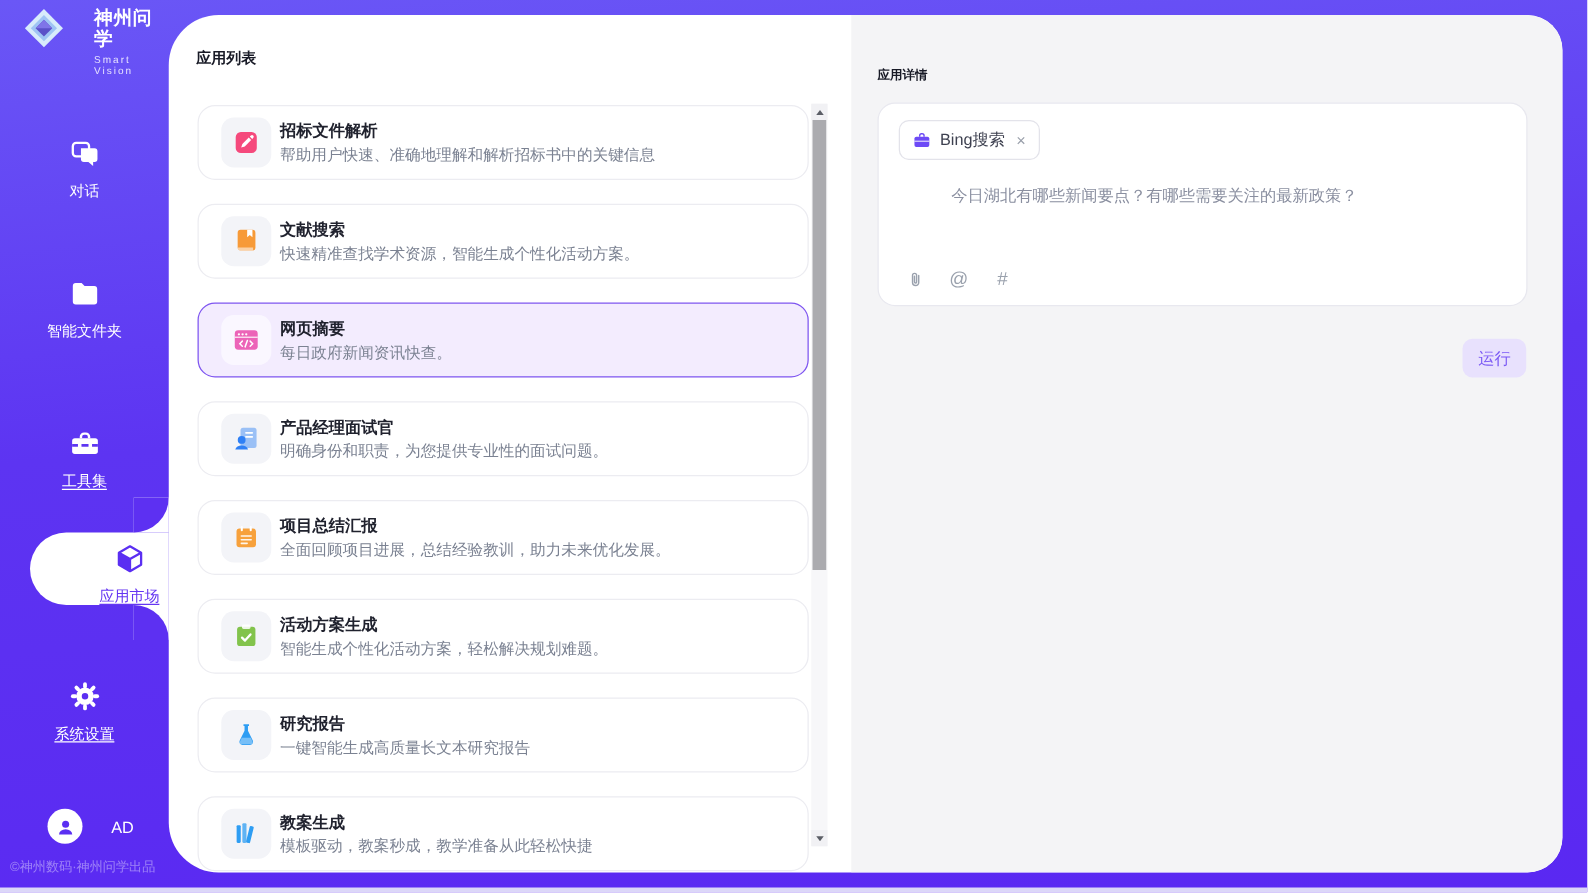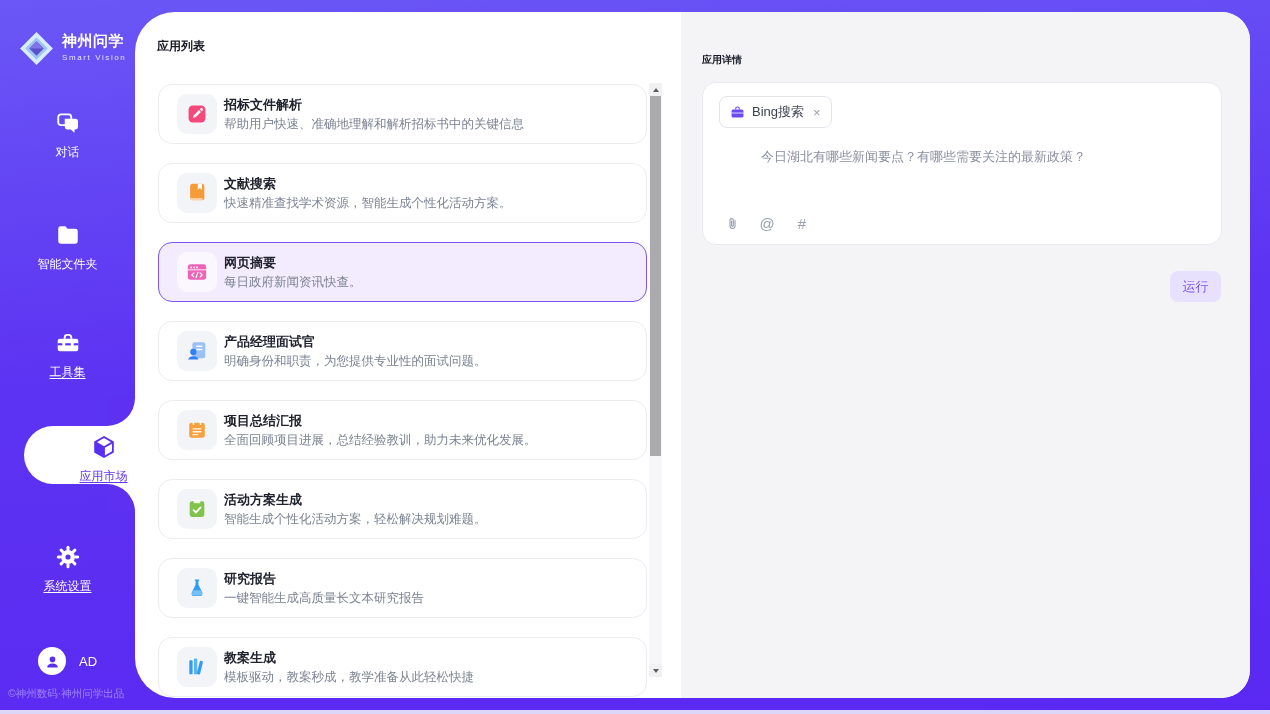--- a/index.html
+++ b/index.html
@@ -2,21 +2,21 @@
 <html><head>
 <meta charset="utf-8">
 <style>
   html,body{margin:0;padding:0;}
   body{width:1270px;height:714px;overflow:hidden;font-family:"Liberation Sans","DejaVu Sans",sans-serif;}
   .root{position:relative;width:1270px;height:714px;background:linear-gradient(175deg,#6a57f6 0%,#5d34f2 45%,#5a28f2 100%);overflow:hidden;}
   .bottom-line{position:absolute;left:0;right:0;bottom:0;height:4px;background:#dcd7f8;}
 
   
   .sidebar{position:absolute;left:0;top:0;width:135px;height:100%;}
-  .logo{position:absolute;left:18px;top:30px;display:flex;gap:7px;align-items:flex-start;}
+  .logo{position:absolute;left:18px;top:4px;display:flex;gap:23px;align-items:flex-start;}
   .logo svg{width:37px;height:37px;}
   .brand-name{color:#fff;font-size:15px;font-weight:bold;letter-spacing:.5px;line-height:1.1;margin-top:3px;}
   .brand-sub{color:#e6e2ff;font-size:8px;letter-spacing:1.6px;margin-top:3px;}
 
   .active-tab-bg{position:absolute;left:24px;top:426px;width:111px;height:58px;background:#fff;border-radius:29px 0 0 29px;}
   .curve{position:absolute;right:0;width:28px;height:28px;background:#fff;}
   .curve::before{content:'';position:absolute;inset:0;background:#5d30f2;}
   .curve.top{top:398px;}  .curve.top::before{border-bottom-right-radius:28px;}
   .curve.bot{top:484px;}  .curve.bot::before{border-top-right-radius:28px;}
 
@@ -24,21 +24,21 @@
   .nav-icon{display:inline-block;width:26px;height:26px;}
   .nav-icon svg{width:26px;height:26px;}
   .nav-label{display:block;font-size:12px;margin-top:4px;color:#fff;}
   .nav-label.u{text-decoration:underline;text-underline-offset:2px;}
   .nav-item.active{z-index:2;padding-left:36px;}
   .nav-item.active .nav-label{color:#6536f2;}
 
   .user{position:absolute;left:38px;top:647px;display:flex;align-items:center;gap:13px;cursor:pointer;}
   .avatar{width:28px;height:28px;border-radius:50%;background:#fff;display:flex;align-items:center;justify-content:center;}
   .avatar svg{width:17px;height:17px;}
-  .user-name{color:#fff;font-size:13px;}
+  .user-name{color:#fff;font-size:13px;margin-left:10px;}
   .copyright{position:absolute;left:8px;top:687px;font-size:10.5px;color:rgba(255,255,255,.40);white-space:nowrap;}
 
   
   .content{position:absolute;left:135px;top:12px;width:1115px;height:686px;background:#fff;border-radius:40px 28px 28px 40px;overflow:hidden;}
 
   .list-title{position:absolute;left:22px;top:26px;font-size:12px;font-weight:bold;color:#181a26;}
   .app-list{position:absolute;left:23px;top:72px;width:489px;}
   .app-item{position:relative;height:58px;margin-bottom:19px;background:#fff;border:1px solid #ececf1;border-radius:14px;cursor:pointer;}
   .app-item.selected{background:#f3ecfe;border-color:#7e55f0;}
   .app-icon-box{position:absolute;left:18px;top:9px;width:40px;height:40px;border-radius:10px;background:#f3f4f8;display:flex;align-items:center;justify-content:center;}
@@ -94,21 +94,21 @@
     <div class="curve bot"></div>
 
     <div id="sidebar-nav">
         <div class="nav-item" style="top: 110px;"><span class="nav-icon"><svg viewBox="0 0 24 24">
               <rect x="3" y="4" width="12" height="10" rx="2.5" fill="none" stroke="#fff" stroke-width="1.7"></rect>
               <path d="M9 8h10a2.2 2.2 0 0 1 2.2 2.2v5.6A2.2 2.2 0 0 1 19 18h-1v3l-3.5-3h-3.3A2.2 2.2 0 0 1 9 15.8V8z" fill="#fff"></path>
             </svg></span><span class="nav-label">对话</span></div>
         <div class="nav-item" style="top: 222px;"><span class="nav-icon"><svg viewBox="0 0 24 24">
               <path d="M3 6.2A2.2 2.2 0 0 1 5.2 4h4.3l2.2 2.2h7.1A2.2 2.2 0 0 1 21 8.4v9.4a2.2 2.2 0 0 1-2.2 2.2H5.2A2.2 2.2 0 0 1 3 17.8V6.2z" fill="#fff"></path>
             </svg></span><span class="nav-label">智能文件夹</span></div>
-        <div class="nav-item" style="top: 330px;"><span class="nav-icon"><svg viewBox="0 0 24 24">
+        <div class="nav-item" style="top: 342px;"><span class="nav-icon"><svg viewBox="0 0 24 24">
               <path d="M9 8V6.8a2.3 2.3 0 0 1 2.3-2.3h1.4A2.3 2.3 0 0 1 15 6.8V8" fill="none" stroke="#fff" stroke-width="1.8"></path>
               <rect x="2.5" y="8" width="19" height="11.5" rx="2" fill="#fff"></rect>
               <rect x="2.5" y="12.2" width="19" height="2" fill="#5d35f2"></rect>
               <rect x="6.8" y="11.3" width="2.6" height="3.8" rx="0.9" fill="#fff"></rect>
               <rect x="14.6" y="11.3" width="2.6" height="3.8" rx="0.9" fill="#fff"></rect>
             </svg></span><span class="nav-label u">工具集</span></div>
         <div class="nav-item active" style="top: 434px;"><span class="nav-icon"><svg viewBox="0 0 24 24">
               <path d="M12 2.8l8.2 4.7v9L12 21.2l-8.2-4.7v-9L12 2.8z" fill="#fff" stroke="#5b2ff2" stroke-width="1.7" stroke-linejoin="round"></path>
               <path d="M3.8 7.5L12 12.2l8.2-4.7M12 12.2v9" fill="none" stroke="#5b2ff2" stroke-width="1.7" stroke-linejoin="round"></path>
               <path d="M3.8 7.5L12 12.2v9l-8.2-4.7v-9z" fill="#5b2ff2"></path>

